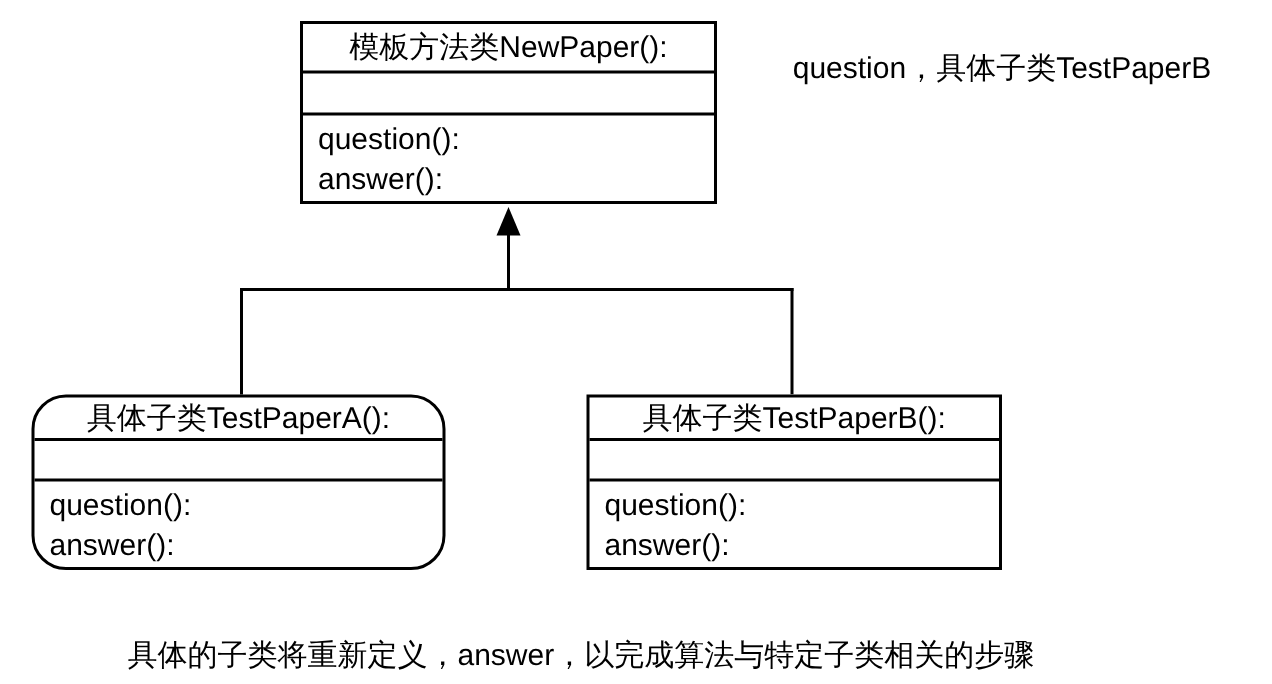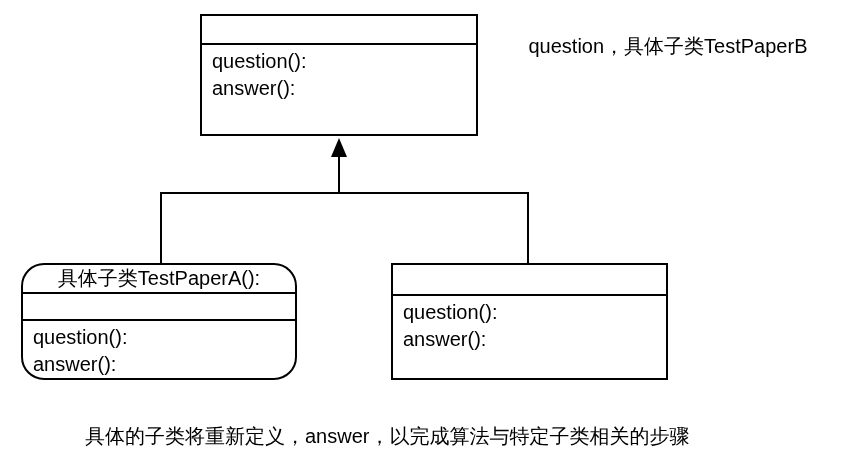--- a/index.html
+++ b/index.html
@@ -79,20 +79,21 @@
     left: 85px; top: 423px;
     white-space: nowrap;
   }
 </style>
 </head>
 <body>
 
 <div class="canvas">
 
   <div class="class-box box-newpaper" id="box-newpaper">
+    <div class="class-title">模板方法类NewPaper():</div>
     <div class="class-attrs"></div>
     <div class="class-methods">
       <div>question():</div>
       <div>answer():</div>
     </div>
   </div>
 
   <div id="arrow-head"></div>
   <div class="line" id="arrow-stem"></div>
   <div class="line" id="connector-h"></div>
@@ -102,20 +103,21 @@
   <div class="class-box box-sub" id="box-paper-a">
     <div class="class-title">具体子类TestPaperA():</div>
     <div class="class-attrs"></div>
     <div class="class-methods">
       <div>question():</div>
       <div>answer():</div>
     </div>
   </div>
 
   <div class="class-box box-sub" id="box-paper-b">
+    <div class="class-title">具体子类TestPaperB():</div>
     <div class="class-attrs"></div>
     <div class="class-methods">
       <div>question():</div>
       <div>answer():</div>
     </div>
   </div>
 
   <div class="annotation" id="annotation-right">
     <div>question，具体子类TestPaperB</div>
   </div>

